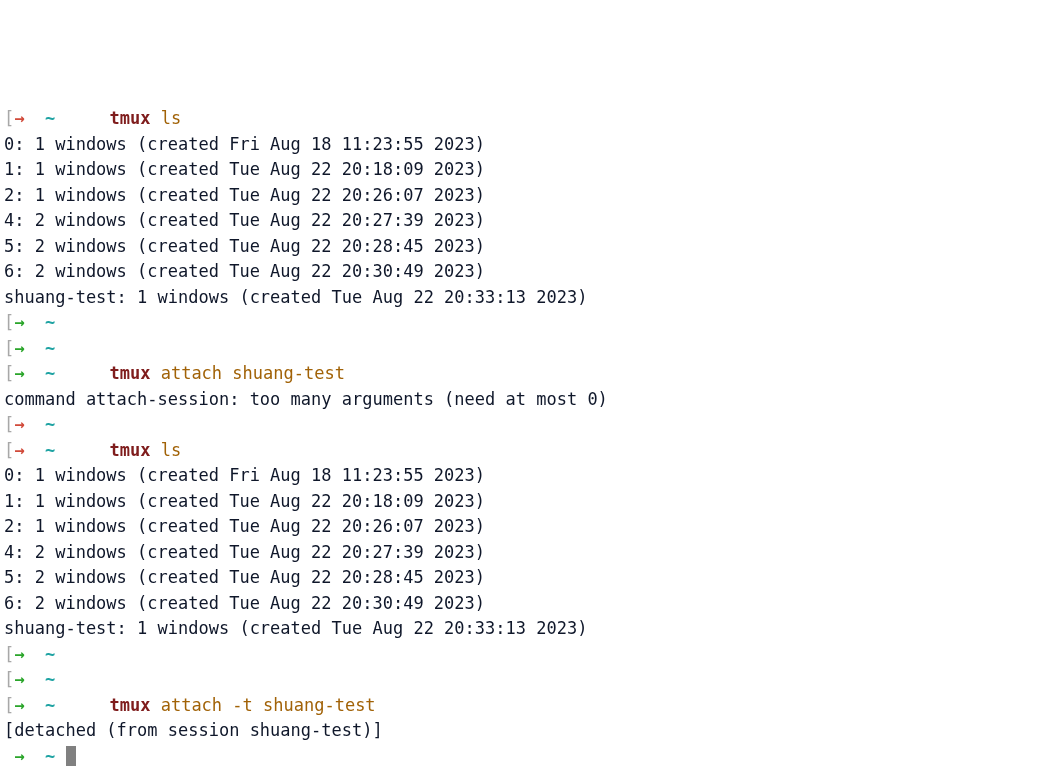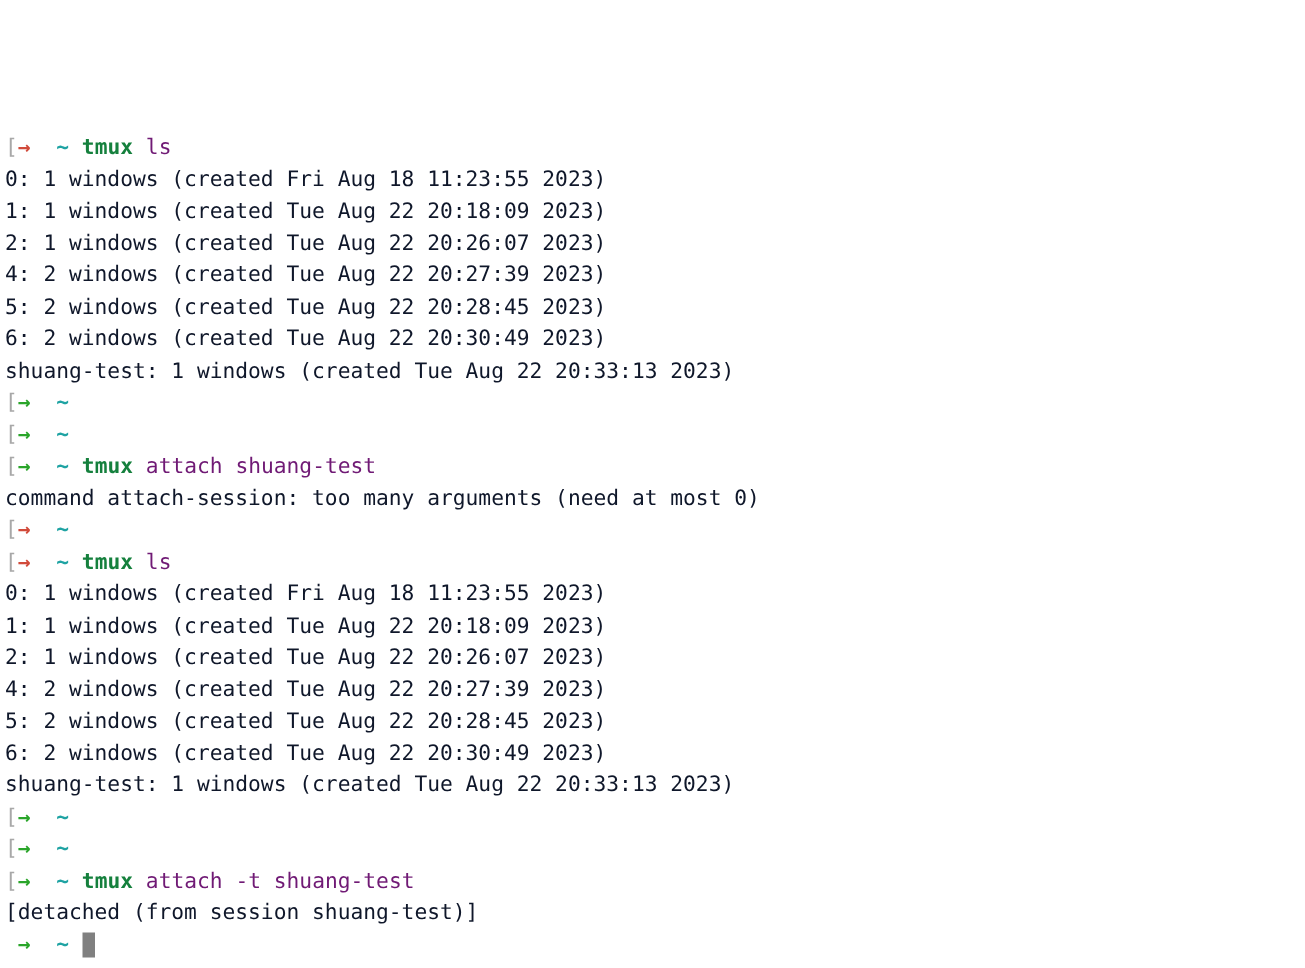--- a/index.html
+++ b/index.html
@@ -30,25 +30,26 @@
     }
     .prompt-arrow-green {
       color: #2aa52a;
       font-weight: bold;
     }
     .prompt-tilde {
       color: #1fa3a3;
       font-weight: bold;
     }
     .cmd {
-      color: #15803d;
+      color: #7f1d1d;
       font-weight: bold;
+      margin-left: 44px;
     }
     .arg {
-      color: #701a75;
+      color: #a16207;
     }
     .output {
       color: #0f172a;
     }
     .cursor {
       display: inline-block;
       width: 10px;
       height: 20px;
       background: #808080;
       vertical-align: text-bottom;

